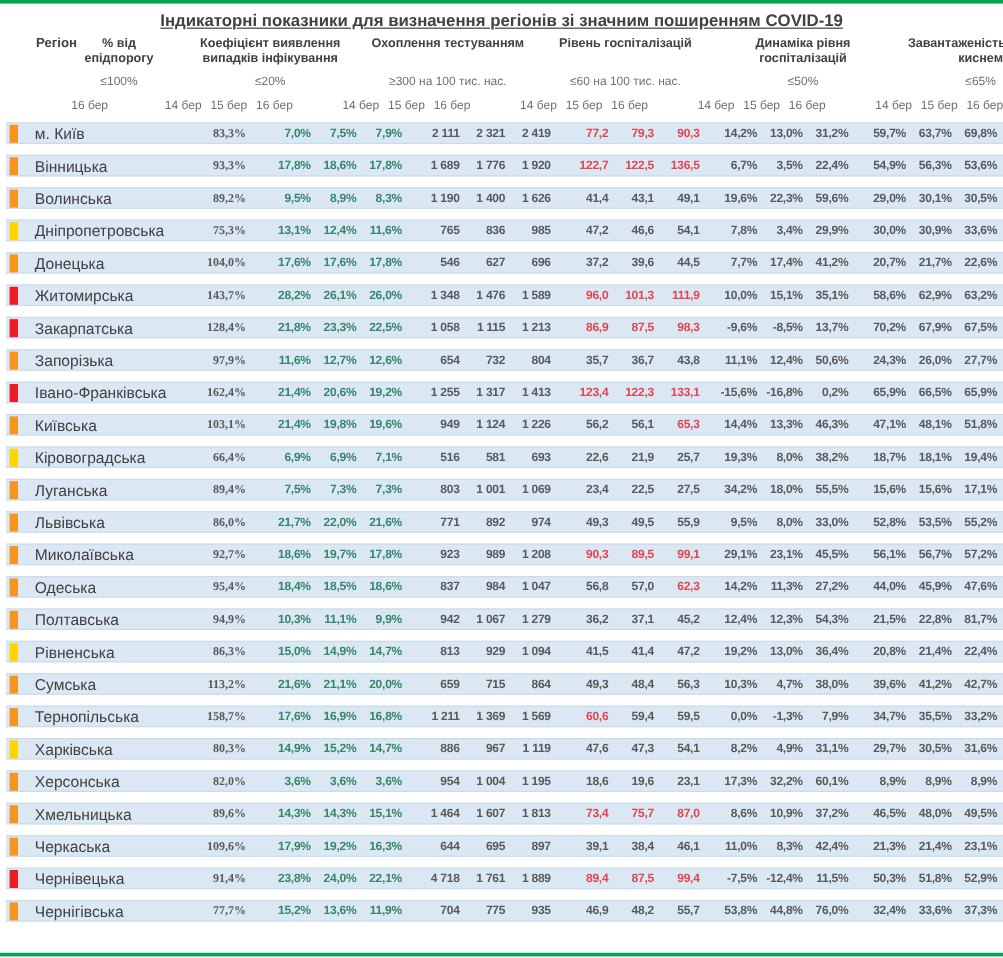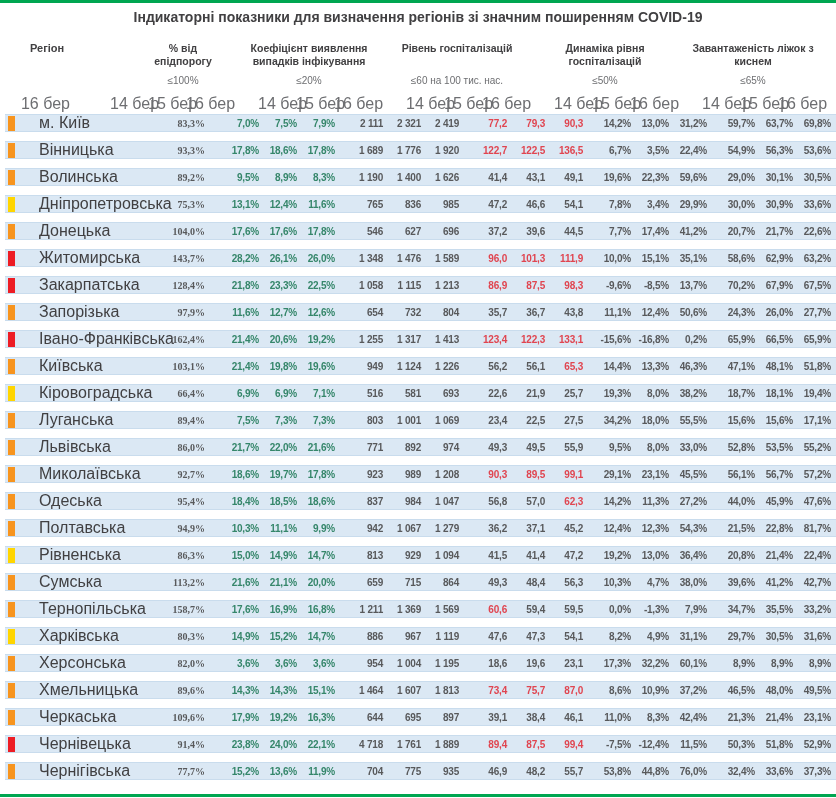--- a/index.html
+++ b/index.html
@@ -2,50 +2,50 @@
 <html style="--green: #00a651; --rowbg: #dbe8f4; --rowbr: #c9dced; --vgreen: #35866a; --vred: #e04550; --lv-orange: #f7941e; --lv-yellow: #ffd500; --lv-red: #ed1c24;"><head>
 <meta charset="utf-8">
 <style>
   html,body{margin:0;padding:0;background:#fff;}
   .page{
     position:relative;width:836px;height:798px;overflow:hidden;
     font-family:"Liberation Sans","DejaVu Sans",sans-serif;background:#fff;
   }
   .topline{height:3px;width:100%;background:var(--green,#00a651);}
   .bottomline{position:absolute;left:0;bottom:1px;height:3px;width:100%;background:var(--green,#00a651);}
-  .title{margin-top:5px;text-align:center;font-size:14px;font-weight:bold;color:#414042;line-height:18px;}
-  .header{margin-top:16px;padding-left:6px;}
+  .title{margin-top:5px;text-align:center;font-size:14px;font-weight:bold;color:#414042;line-height:18px;text-decoration:underline;}
+  .header{margin-top:4px;padding-left:6px;}
   .hrow{display:flex;height:52px;}
   .h-region{width:142px;box-sizing:border-box;padding-left:24px;font-size:11px;font-weight:bold;color:#414042;}
   .h-groups{display:flex;gap:24px;}
   .h-group{width:114px;margin-left:10px;position:relative;}
   .h-group-first{width:70px;margin-left:0;}
   .g-title{position:absolute;top:0;left:50%;transform:translateX(-50%);width:150px;
     text-align:center;font-size:10.5px;font-weight:bold;color:#414042;line-height:13px;}
   .h-group-first .g-title{width:88px;}
   .g-thresh{position:absolute;top:33px;left:50%;transform:translateX(-50%);width:160px;
     text-align:center;font-size:10px;color:#6d6e71;white-space:nowrap;}
-  .dates-row{display:flex;height:13px;font-size:16px;color:#6d6e71;margin-top:1px;flex-direction:column;}
+  .dates-row{display:flex;height:13px;font-size:10px;color:#6d6e71;margin-top:1px;}
   .d-spacer{width:142px;}
   .d-group{display:flex;width:114px;margin-left:10px;justify-content:flex-end;}
   .d-group-first{width:70px;margin-left:0;}
   .d-cell{width:38px;text-align:right;white-space:nowrap;}
   .d-cell-epid{width:64px;padding-right:6px;box-sizing:border-box;}
   .rows{margin-top:6px;}
   .band{
     display:flex;align-items:center;height:16px;margin:0 0 9px 5px;
     background:var(--rowbg,#dbe8f4);
     border-top:1px solid var(--rowbr,#c9dced);
     border-bottom:1px solid var(--rowbr,#c9dced);
   }
   .sq{width:7px;height:15px;margin-left:3px;flex:none;}
   .sq.orange{background:var(--lv-orange,#f7941e);}
   .sq.yellow{background:var(--lv-yellow,#ffd500);}
   .sq.red{background:var(--lv-red,#ed1c24);}
-  .r-name{width:132px;box-sizing:border-box;padding-left:24px;font-size:16px;color:#414042;white-space:nowrap;}
+  .r-name{width:132px;box-sizing:border-box;padding-left:14px;font-size:13px;color:#414042;white-space:nowrap;}
   .r-epid{width:64px;box-sizing:border-box;padding-right:6px;text-align:right;
     font-size:10px;font-weight:bold;color:#58595b;font-family:Liberation Serif, serif;}
   .r-group{display:flex;margin-left:10px;}
   .val{width:38px;text-align:right;font-size:10px;font-weight:bold;color:#58595b;letter-spacing:-0.2px;white-space:nowrap;}
   .val.green{color:var(--vgreen,#35866a);}
   .val.red{color:var(--vred,#e04550);}
 </style>
 </head>
 <body>
 
@@ -60,20 +60,24 @@
       <div class="h-groups">
           <div class="h-group h-group-first">
             <div class="g-title">% від епідпорогу</div>
             <div class="g-thresh">≤100%</div>
           </div>
           <div class="h-group">
             <div class="g-title">Коефіцієнт виявлення випадків інфікування</div>
             <div class="g-thresh">≤20%</div>
           </div>
           <div class="h-group">
+            <div class="g-title">Охоплення тестуванням</div>
+            <div class="g-thresh">≥300 на 100 тис. нас.</div>
+          </div>
+          <div class="h-group">
             <div class="g-title">Рівень госпіталізацій</div>
             <div class="g-thresh">≤60 на 100 тис. нас.</div>
           </div>
           <div class="h-group">
             <div class="g-title">Динаміка рівня госпіталізацій</div>
             <div class="g-thresh">≤50%</div>
           </div>
           <div class="h-group">
             <div class="g-title">Завантаженість ліжок з киснем</div>
             <div class="g-thresh">≤65%</div>

